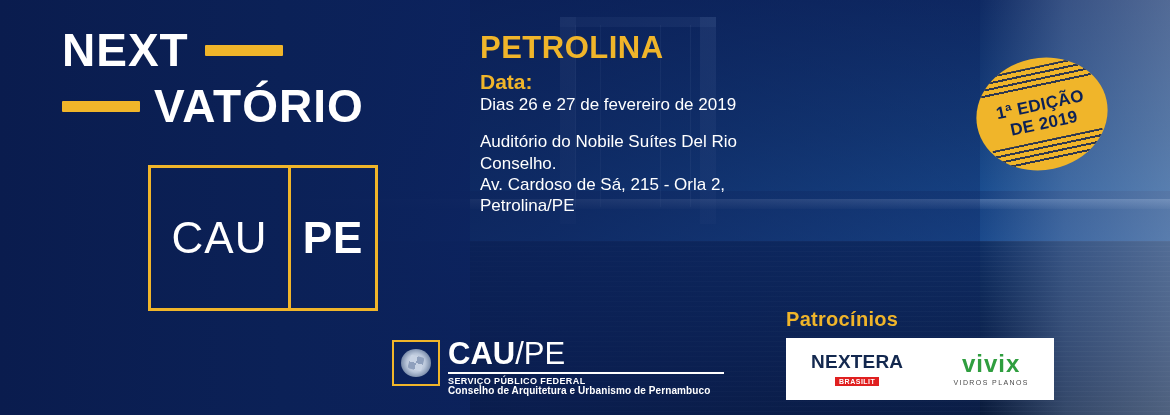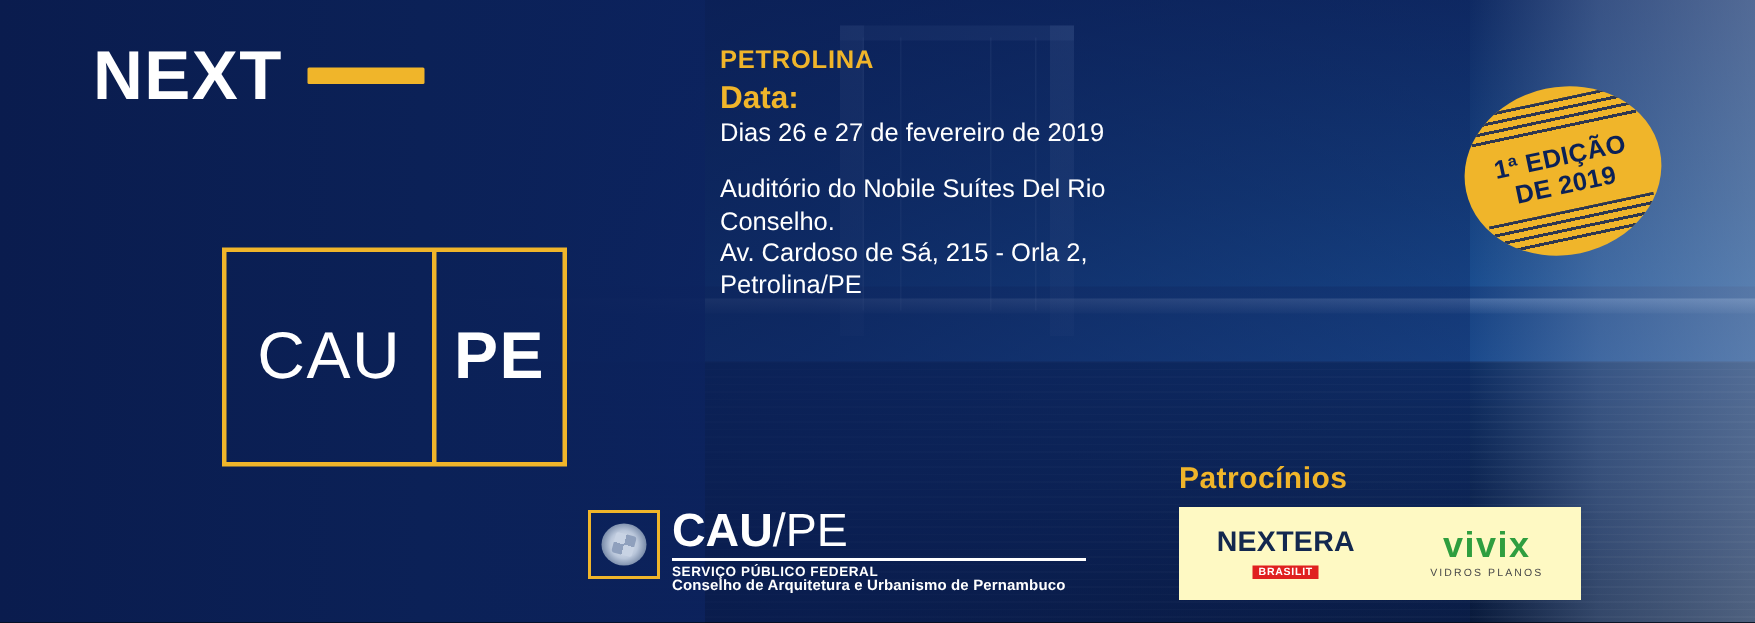--- a/index.html
+++ b/index.html
@@ -171,21 +171,21 @@
   .info {
     position: absolute;
     left: 480px;
     top: 30px;
     width: 400px;
     color: #ffffff;
   }
   .info-city {
     color: #f0b52a;
     font-weight: bold;
-    font-size: 17px;
+    font-size: 31px;
     letter-spacing: .5px;
     margin: 0 0 4px 0;
   }
   .info-label {
     color: #f0b52a;
     font-weight: bold;
     font-size: 21px;
     margin: 0;
   }
   .info-text {
@@ -312,21 +312,21 @@
     font-weight: bold;
     font-size: 20px;
     letter-spacing: .3px;
   }
   .sponsors-box {
     position: absolute;
     left: 786px;
     top: 338px;
     width: 268px;
     height: 62px;
-    background: #fef9c3;
+    background: #ffffff;
     display: flex;
     align-items: center;
     justify-content: space-around;
   }
   .sponsor {
     text-align: center;
     line-height: 1;
   }
   .nextera-word {
     font-size: 19px;
@@ -379,20 +379,24 @@
   </div>
 
   <div class="panel-dim"></div>
   <div class="panel-left"></div>
 
   <div class="wordmark">
     <div class="wm-line l1">
       <span class="wm-text">NEXT</span>
       <span class="wm-dash d1"></span>
     </div>
+    <div class="wm-line l2">
+      <span class="wm-dash d2"></span>
+      <span class="wm-text">VATÓRIO</span>
+    </div>
   </div>
 
   <div class="caupe-box">
     <div class="caupe-cell cau">CAU</div>
     <div class="caupe-cell pe">PE</div>
   </div>
 
   <div class="info">
     <p class="info-city">PETROLINA</p>
     <p class="info-label">Data:</p>

